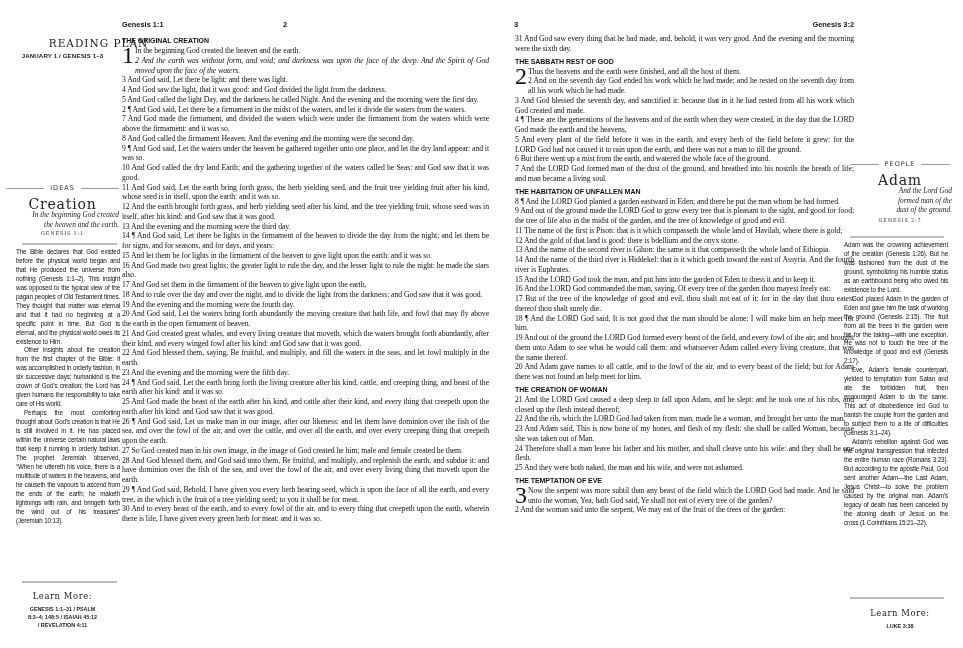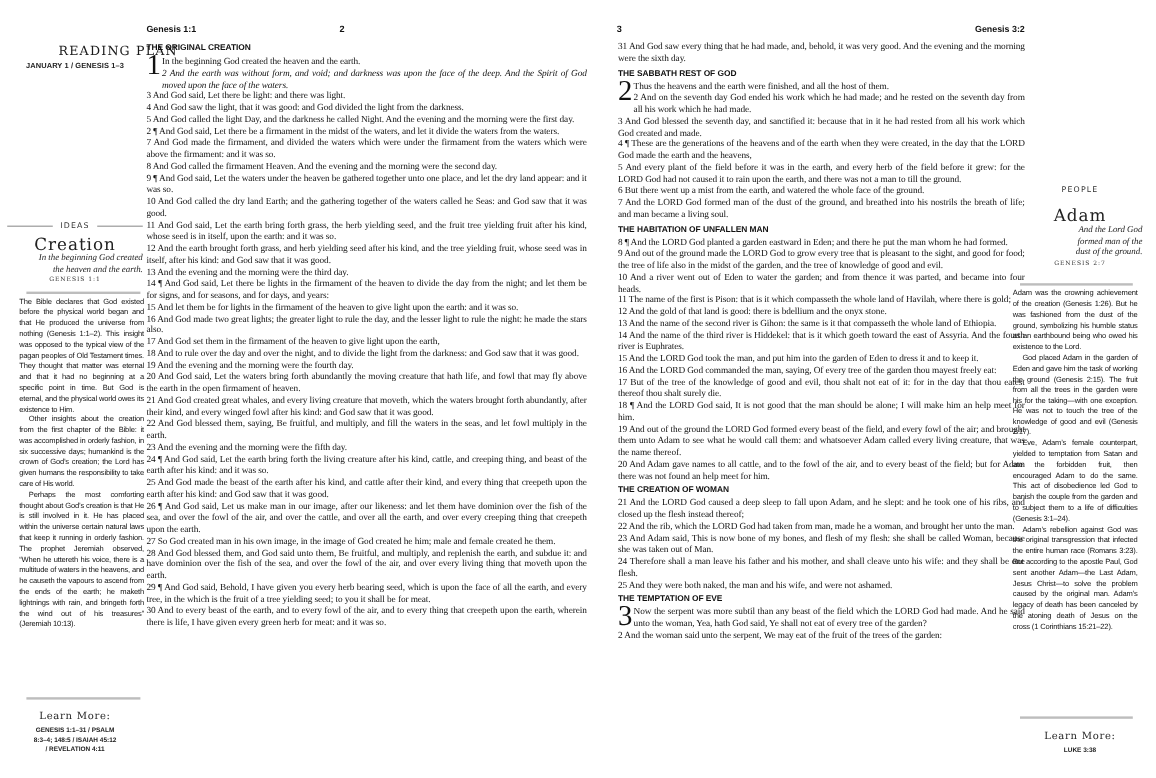--- a/index.html
+++ b/index.html
@@ -141,21 +141,20 @@
     <span class="v" style="padding-left:13px;">2 And on the seventh day God ended his work which he had made; and he rested on the seventh day from all his work which he had made.</span>
     <span class="v">3 And God blessed the seventh day, and sanctified it: because that in it he had rested from all his work which God created and made.</span>
     <span class="v">4 ¶ These are the generations of the heavens and of the earth when they were created, in the day that the LORD God made the earth and the heavens,</span>
     <span class="v">5 And every plant of the field before it was in the earth, and every herb of the field before it grew: for the LORD God had not caused it to rain upon the earth, and there was not a man to till the ground.</span>
     <span class="v">6 But there went up a mist from the earth, and watered the whole face of the ground.</span>
     <span class="v">7 And the LORD God formed man of the dust of the ground, and breathed into his nostrils the breath of life; and man became a living soul.</span>
 
     <div class="h">THE HABITATION OF UNFALLEN MAN</div>
     <span class="v">8 ¶ And the LORD God planted a garden eastward in Eden; and there he put the man whom he had formed.</span>
     <span class="v">9 And out of the ground made the LORD God to grow every tree that is pleasant to the sight, and good for food; the tree of life also in the midst of the garden, and the tree of knowledge of good and evil.</span>
-    <span class="v">10 And a river went out of Eden to water the garden; and from thence it was parted, and became into four heads.</span>
     <span class="v">11 The name of the first is Pison: that is it which compasseth the whole land of Havilah, where there is gold;</span>
     <span class="v">12 And the gold of that land is good: there is bdellium and the onyx stone.</span>
     <span class="v">13 And the name of the second river is Gihon: the same is it that compasseth the whole land of Ethiopia.</span>
     <span class="v">14 And the name of the third river is Hiddekel: that is it which goeth toward the east of Assyria. And the fourth river is Euphrates.</span>
     <span class="v">15 And the LORD God took the man, and put him into the garden of Eden to dress it and to keep it.</span>
     <span class="v">16 And the LORD God commanded the man, saying, Of every tree of the garden thou mayest freely eat:</span>
     <span class="v">17 But of the tree of the knowledge of good and evil, thou shalt not eat of it: for in the day that thou eatest thereof thou shalt surely die.</span>
     <span class="v">18 ¶ And the LORD God said, It is not good that the man should be alone; I will make him an help meet for him.</span>
     <span class="v">19 And out of the ground the LORD God formed every beast of the field, and every fowl of the air; and brought them unto Adam to see what he would call them: and whatsoever Adam called every living creature, that was the name thereof.</span>
     <span class="v">20 And Adam gave names to all cattle, and to the fowl of the air, and to every beast of the field; but for Adam there was not found an help meet for him.</span>
@@ -167,21 +166,21 @@
     <span class="v">24 Therefore shall a man leave his father and his mother, and shall cleave unto his wife: and they shall be one flesh.</span>
     <span class="v">25 And they were both naked, the man and his wife, and were not ashamed.</span>
 
     <div class="h">THE TEMPTATION OF EVE</div>
     <span class="v dropcap"><span class="dc">3</span><span>Now the serpent was more subtil than any beast of the field which the LORD God had made. And he said unto the woman, Yea, hath God said, Ye shall not eat of every tree of the garden?</span></span>
     <span class="v">2 And the woman said unto the serpent, We may eat of the fruit of the trees of the garden:</span>
   </div>
 </section>
 
 <aside class="sidebar right">
-  <div class="label-row" style="top:148px; left:8px; width:100px;flex-direction:column;">
+  <div class="label-row" style="top:160px; left:8px; width:100px;">
     <span class="line"></span>
     <span class="lbl">PEOPLE</span>
     <span class="line"></span>
   </div>
   <div class="box-title" style="top:172px; left:6px; width:104px;">Adam</div>
   <div class="box-quote" style="top:186px; left:6px; width:104px;">
     <div>And the Lord God</div>
     <div>formed man of the</div>
     <div>dust of the ground.</div>
   </div>

